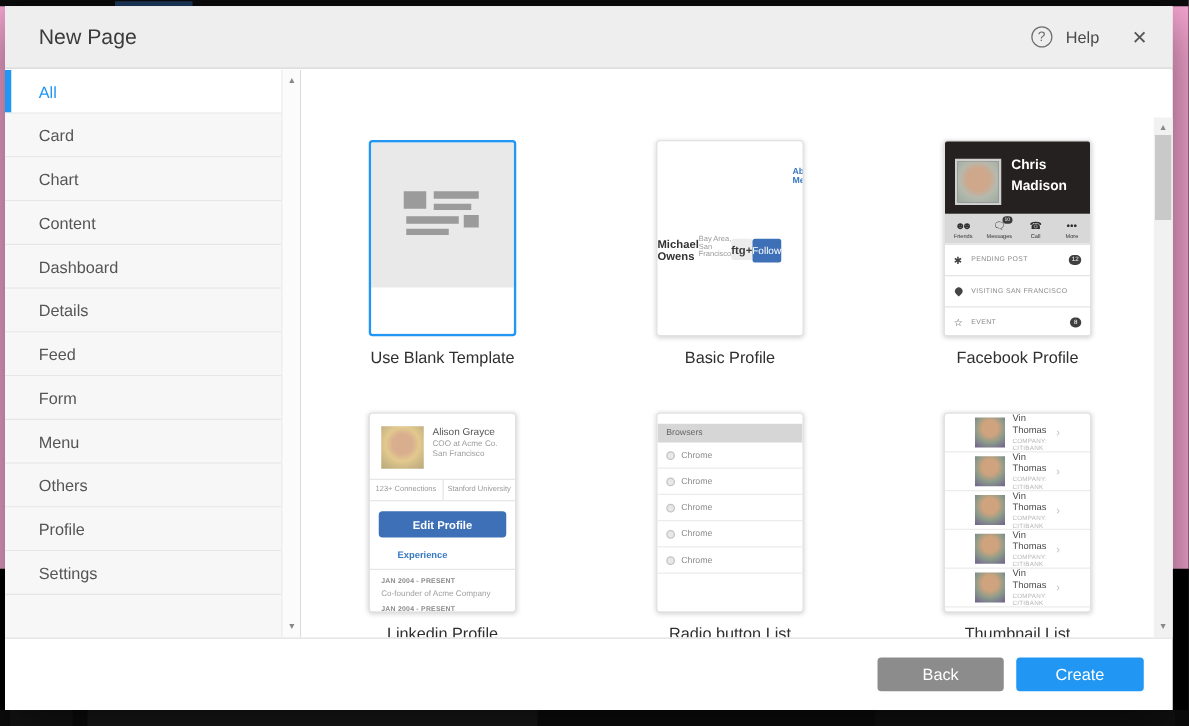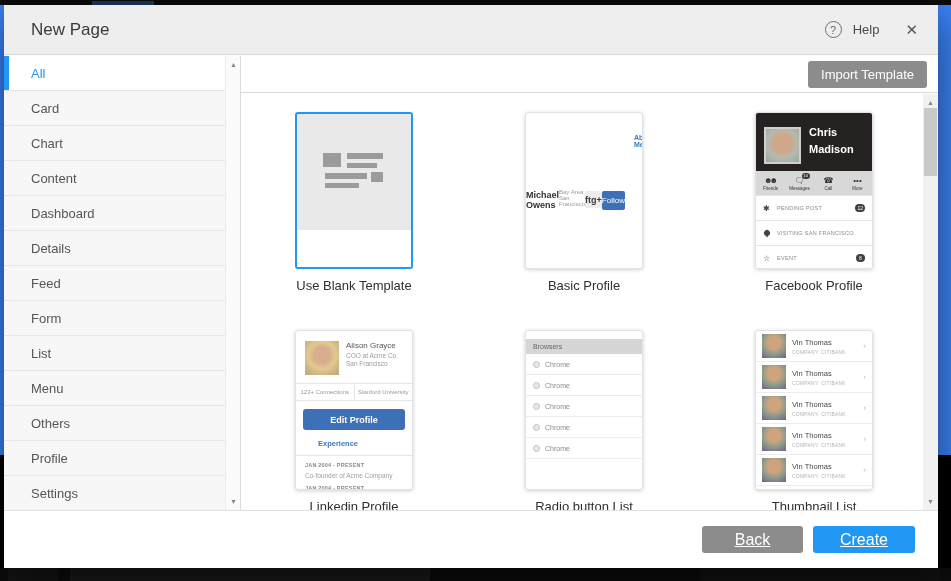--- a/index.html
+++ b/index.html
@@ -1,18 +1,18 @@
 <!DOCTYPE html>
 <html><head>
 <meta charset="utf-8">
 <style>
   * { margin:0; padding:0; box-sizing:border-box; }
   html,body { width:951px; height:581px; overflow:hidden; background:#000;
               font-family:"Liberation Sans", sans-serif; }
-  .stage { position:relative; width:951px; height:455px; background:#3b82f6; }
+  .stage { position:relative; width:951px; height:455px; background:#f9a8d4; }
 
   
   .bg-top { position:absolute; left:0; top:0; right:0; height:5px; background:#0b0b0b; }
   .bg-top-blue { position:absolute; left:92px; top:1px; width:62px; height:4px; background:#1d3a5e; }
   .bg-bottom { position:absolute; left:0; top:568px; right:0; height:13px; background:#0c0c0c; }
   .bg-seg1 { position:absolute; left:70px; top:0; width:360px; height:13px; background:#191919; }
   .bg-seg2 { position:absolute; left:8px; top:0; width:50px; height:13px; background:#141414; }
   .bg-seg3 { position:absolute; left:700px; top:0; width:240px; height:13px; background:#111; }
 
   
@@ -142,35 +142,35 @@
   
   .rl { padding-top:8px; }
   .rl-header { height:15px; background:#d6d6d6; display:flex; align-items:center;
                padding-left:7px; font-size:7px; color:#666; }
   .rl-row { height:21px; display:flex; align-items:center; padding-left:7px;
             border-bottom:1px solid #ececec; }
   .rl-dot { width:7px; height:7px; border-radius:50%; background:#e8e8e8; border:1px solid #c2c2c2; }
   .rl-lbl { margin-left:5px; font-size:7px; color:#8a8a8a; }
 
   
-  .tl-row { height:31px; display:flex; align-items:center; padding:0 6px;
+  .tl-row { height:31px; display:flex; align-items:center; padding:0 24px;
             border-bottom:1px solid #ececec; }
   .tl-photo { width:24px; height:24px;
     background:radial-gradient(circle at 50% 36%, #cfa37e 0 32%, #8b9b8a 60%, #6f5f8e 100%); }
   .tl-info { margin-left:6px; flex:1; }
   .tl-name { font-size:7.5px; color:#4a4a4a; }
   .tl-sub { font-size:5px; color:#b5b5b5; margin-top:2px; letter-spacing:.2px; }
   .tl-chev { color:#c0c0c0; font-size:9px; }
 
   
   .dlg-footer { position:absolute; left:0; right:0; bottom:0; height:58px; background:#fff;
                 border-top:1px solid #e0e0e0; display:flex; align-items:center;
                 justify-content:flex-end; padding-right:23px; gap:10px; }
-  .btn { height:27px; border:none; border-radius:3px; font-size:16px; color:#fff;
-         cursor:pointer; font-family:"Liberation Sans", sans-serif;text-decoration:underline; }
+  .btn { height:27px; border:none; border-radius:3px; font-size:13px; color:#fff;
+         cursor:pointer; font-family:"Liberation Sans", sans-serif; }
   .btn-back { width:101px; background:#8c8c8c; }
   .btn-create { width:102px; background:#2196f3; }
 </style>
 </head>
 <body>
 
 <div class="stage">
   <div class="bg-top">
     <div class="bg-top-blue"></div>
   </div>
@@ -195,35 +195,31 @@
 
       <div class="sidebar">
         <div class="side-item selected">All</div>
         <div class="side-item">Card</div>
         <div class="side-item">Chart</div>
         <div class="side-item">Content</div>
         <div class="side-item">Dashboard</div>
         <div class="side-item">Details</div>
         <div class="side-item">Feed</div>
         <div class="side-item">Form</div>
-        <div class="side-item">List</div>
         <div class="side-item">Menu</div>
         <div class="side-item">Others</div>
         <div class="side-item">Profile</div>
         <div class="side-item">Settings</div>
         <div class="side-scroll">
           <div class="sb-arrow sb-up">▲</div>
           <div class="sb-arrow sb-down">▼</div>
         </div>
       </div>
 
       <div class="content">
-        <div class="content-toolbar">
-          <button class="btn-import">Import Template</button>
-        </div>
 
         <div class="grid">
 
           <div class="tpl-row r1">
 
             <div class="tpl">
               <div class="card blank">
                 <div class="blank-top">
                   <div class="glyph">
                     <div class="g1"></div>

